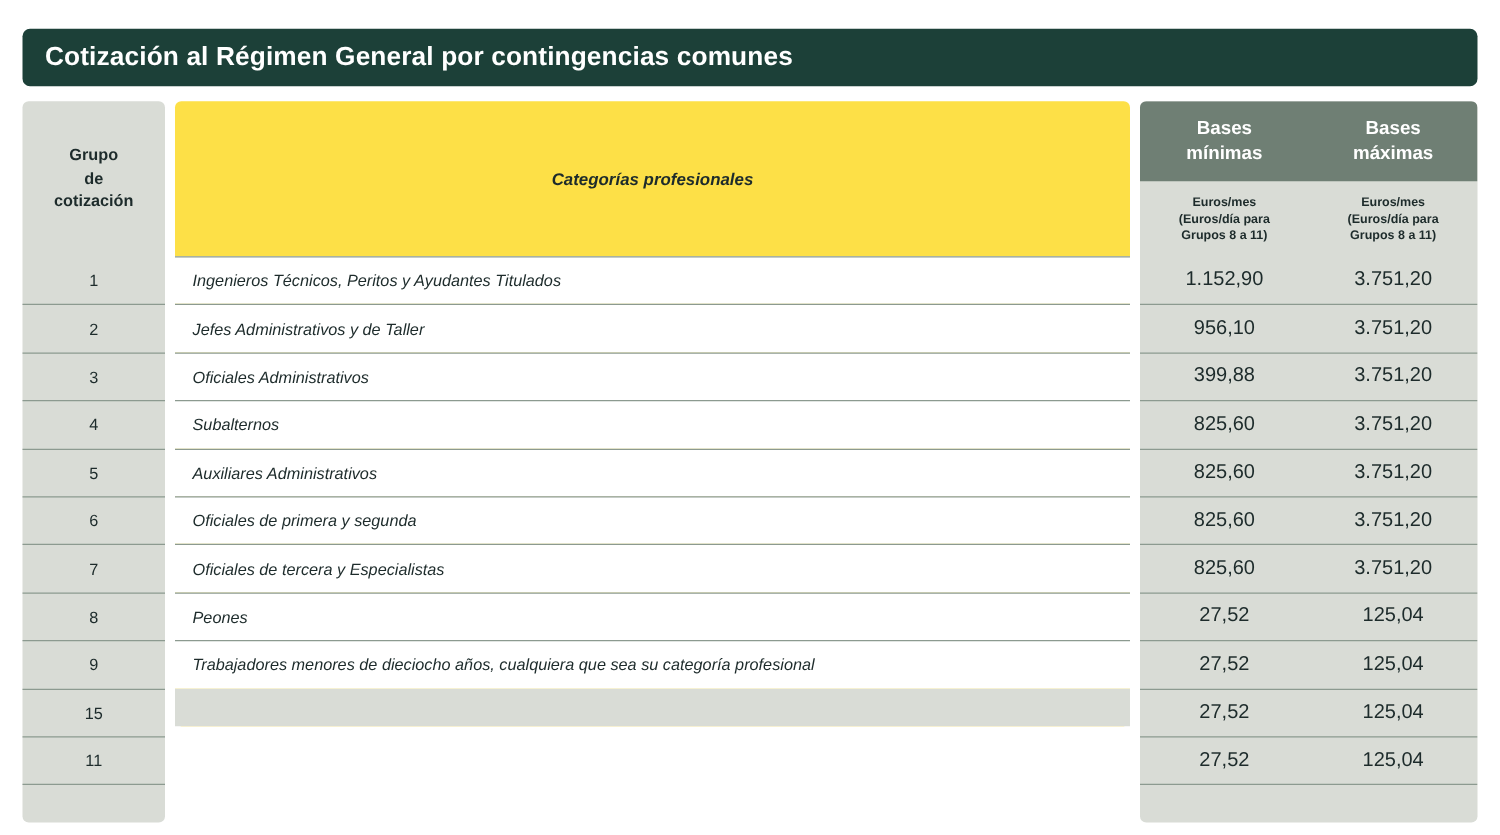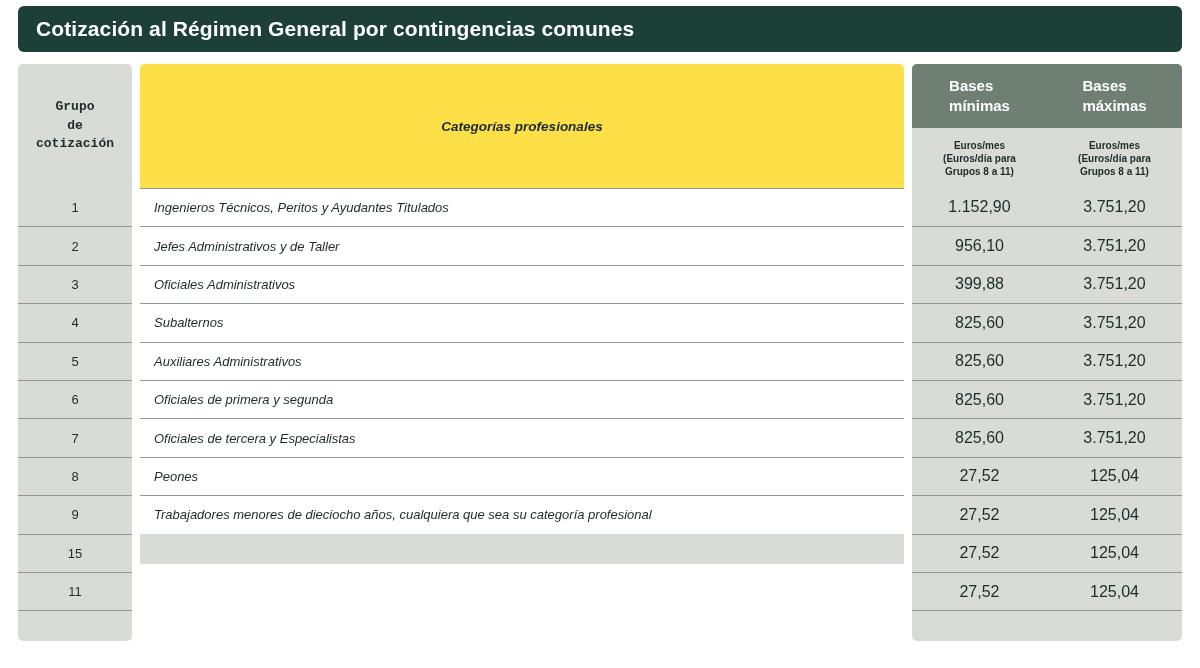--- a/index.html
+++ b/index.html
@@ -12,21 +12,21 @@
     height: 668px;
     font-family: "Liberation Sans", sans-serif;
     color: #1d2b2b;
     overflow: hidden;
   }
   .page {
     position: relative;
     width: 1200px;
     height: 547px;
     box-sizing: border-box;
-    padding: 6px 18px 0 18px;
+    padding: 23px 18px 0 18px;
   }
   
   .title-bar {
     background: #1c4038;
     border-radius: 6px;
     height: 46px;
     display: flex;
     align-items: center;
     padding: 0 18px;
     box-sizing: border-box;
@@ -72,21 +72,20 @@
   .hdr-grupo {
     height: 124px;
     display: flex;
     align-items: center;
     justify-content: center;
     text-align: center;
     font-size: 13px;
     font-weight: bold;
     line-height: 1.42;
     color: #1d2b2b;
-    font-family: Liberation Mono, monospace;
   }
   .hdr-cat {
     height: 124px;
     display: flex;
     align-items: center;
     justify-content: center;
     text-align: center;
     font-size: 13.5px;
     font-weight: bold;
     color: #1d2b2b;
@@ -98,20 +97,21 @@
   }
   .bases-top > div {
     flex: 1 1 50%;
     color: #ffffff;
     font-size: 15px;
     font-weight: bold;
     line-height: 1.35;
     display: flex;
     align-items: center;
     justify-content: center;
+    text-align: center;
   }
   .bases-sub {
     height: 60px;
     display: flex;
   }
   .bases-sub > div {
     flex: 1 1 50%;
     font-size: 10px;
     font-weight: bold;
     line-height: 1.3;

